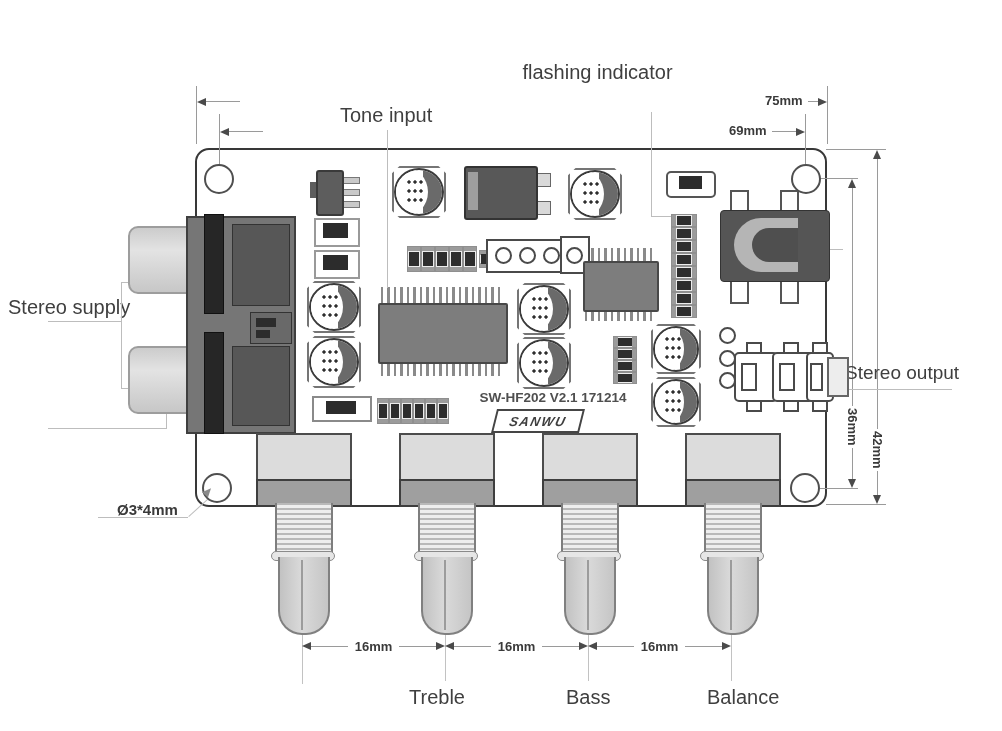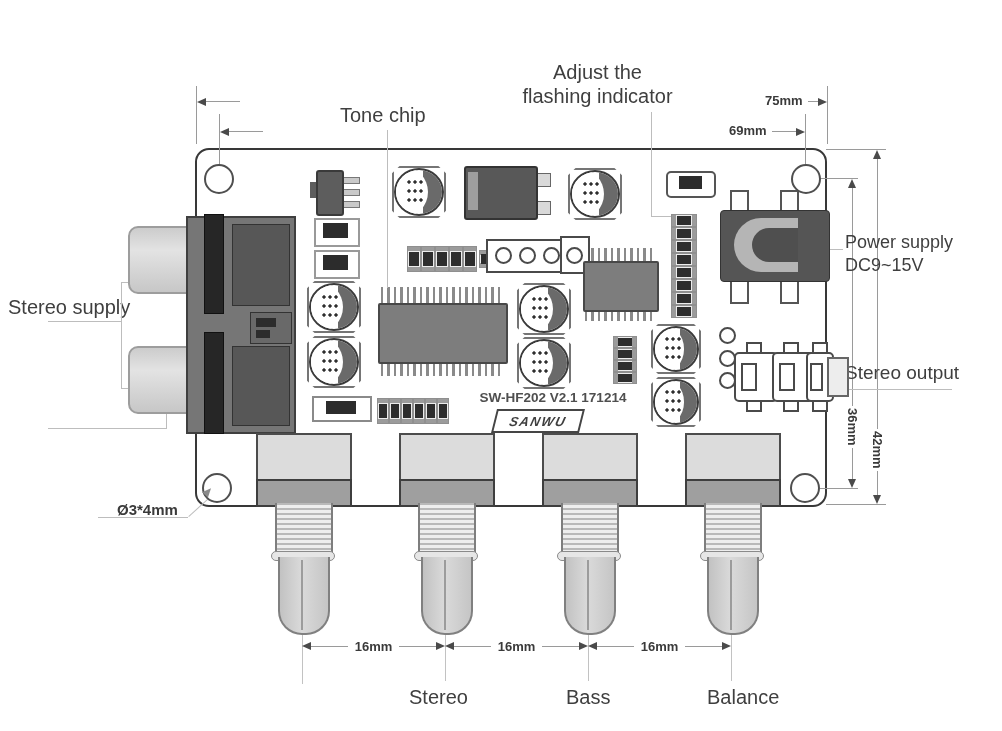--- a/index.html
+++ b/index.html
@@ -347,45 +347,40 @@
     <div class="tx">16mm</div>
     <div class="ln"></div>
     <div class="arr r" style="position:static;"></div>
   </div>
 
   <div class="dimtxt" style="left:117px;top:501px;font-size:15px;">Ø3*4mm</div>
   <div class="lead-h" style="left:98px;top:517px;width:90px;"></div>
   <div class="lead-h" style="left:184px;top:504px;width:36px;transform:rotate(-42deg);"></div>
   <div class="arr u" style="left:204px;top:487px;transform:rotate(42deg);border-bottom-color:#8a8a8a;z-index:5;"></div>
 
-  <div class="lbl" style="left:340px;top:103px;">Tone chip</div>
+  <div class="lbl" style="left:340px;top:103px;">Tone input</div>
   <div class="lead-v" style="left:387px;top:130px;height:158px;"></div>
 
   <div class="lbl" style="left:505px;top:60px;width:185px;text-align:center;">
-    <span style="display:block;">Adjust the</span>
     <span style="display:block;">flashing indicator</span>
   </div>
   <div class="lead-v" style="left:651px;top:112px;height:104px;"></div>
   <div class="lead-h" style="left:651px;top:216px;width:20px;"></div>
 
   <div class="lbl" style="left:8px;top:295px;">Stereo supply</div>
   <div class="lead-h" style="left:48px;top:321px;width:74px;"></div>
   <div class="lead-v" style="left:121px;top:282px;height:106px;"></div>
   <div class="lead-h" style="left:121px;top:282px;width:10px;"></div>
   <div class="lead-h" style="left:121px;top:388px;width:10px;"></div>
 
   <div class="lead-h" style="left:48px;top:428px;width:118px;"></div>
   <div class="lead-v" style="left:166px;top:408px;height:21px;"></div>
 
-  <div class="lbl-sm" style="left:845px;top:231px;">
-    <span style="display:block;">Power supply</span>
-    <span style="display:block;">DC9~15V</span>
-  </div>
   <div class="lead-h" style="left:830px;top:249px;width:13px;"></div>
 
   <div class="lbl-sm" style="left:845px;top:361px;font-size:19px;">Stereo output</div>
   <div class="lead-h" style="left:834px;top:389px;width:118px;"></div>
 
-  <div class="lbl" style="left:409px;top:685px;">Stereo</div>
+  <div class="lbl" style="left:409px;top:685px;">Treble</div>
   <div class="lbl" style="left:566px;top:685px;">Bass</div>
   <div class="lbl" style="left:707px;top:685px;">Balance</div>
 
 </div>
 
 </body></html>

